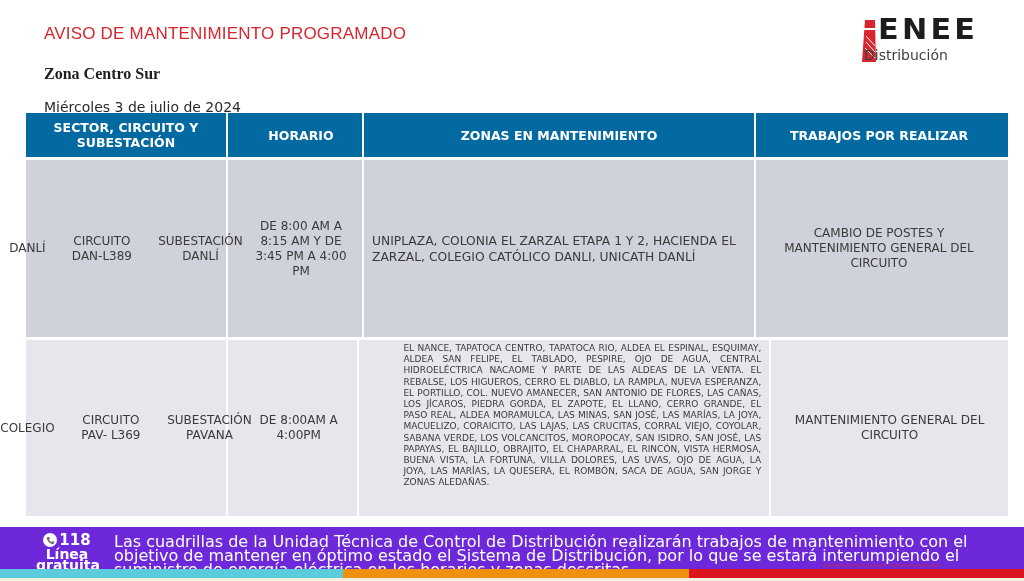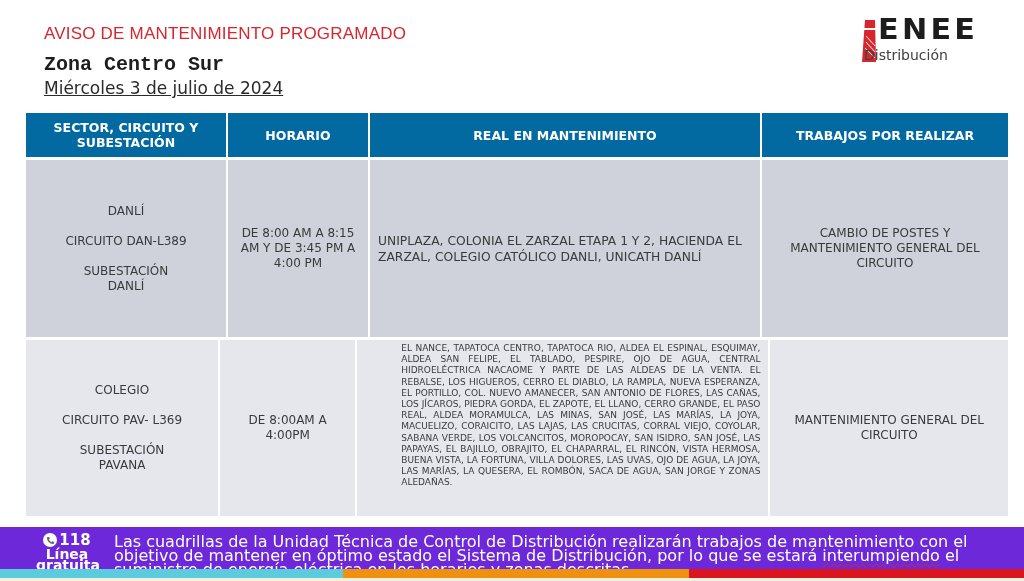--- a/index.html
+++ b/index.html
@@ -1,45 +1,45 @@
 <!DOCTYPE html>
 <html><head>
 <meta charset="utf-8">
 <style>
   * { margin: 0; padding: 0; box-sizing: border-box; }
   html, body { width: 1024px; height: 581px; background: #ffffff; overflow: hidden; }
   body { position: relative; font-family: "DejaVu Sans", "Liberation Sans", sans-serif; color: #3a3a3a; }
 
   .header { position: absolute; left: 44px; top: 24px; }
   .notice-title { color: #d8262f; font-family: "Liberation Sans", sans-serif; font-size: 17px; font-weight: normal; letter-spacing: 0.2px; line-height: 20px; }
-  .zone-title { color: #1e1e1e; font-family: Liberation Mono, monospace; font-size: 20px; font-weight: bold; line-height: 22px; margin-top: 10px; }
-  .date-text { color: #2a2a2a; font-family: "DejaVu Sans", sans-serif; font-size: 17px; line-height: 20px; margin-top: 2px; text-decoration: underline; }
+  .zone-title { color: #1e1e1e; font-family: Liberation Serif, serif; font-size: 16px; font-weight: bold; line-height: 22px; margin-top: 19px; }
+  .date-text { color: #2a2a2a; font-family: "DejaVu Sans", sans-serif; font-size: 14px; line-height: 20px; margin-top: 12px; }
 
   .logo { position: absolute; left: 862px; top: 18px; width: 142px; height: 48px; }
   .logo-mark { position: absolute; left: 0; top: 2px; width: 14px; height: 42px; }
   .logo-enee { position: absolute; left: 16px; top: -3px; font-family: "DejaVu Sans", sans-serif; font-size: 28px; font-weight: bold; color: #1d1d1d; letter-spacing: 3px; line-height: 30px; transform: scaleX(1.08); transform-origin: left; }
   .logo-dist { position: absolute; left: 2px; top: 28px; font-family: "DejaVu Sans", sans-serif; font-size: 14px; font-weight: normal; color: #404040; line-height: 18px; }
 
   .table { position: absolute; left: 26px; top: 113px; width: 982px; border-collapse: separate; border-spacing: 0; }
   .row { display: flex; }
   .cell { display: flex; align-items: center; justify-content: center; text-align: center; border-right: 2px solid #ffffff; }
   .cell:last-child { border-right: none; }
   .c1 { width: 202px; }
-  .c2 { width: 142px; }
+  .c2 { width: 124px; margin-left: 12px; }
   .c3 { width: 392px; }
   .c4 { width: 246px; }
 
   .head-row { height: 44px; background: #0369a1; }
   .head-row .cell { color: #ffffff; font-family: "DejaVu Sans", sans-serif; font-weight: bold; font-size: 12.5px; line-height: 15px; padding: 0 8px; }
 
   .data-row-1 { height: 177px; background: #cfd2da; margin-top: 3px; }
   .data-row-2 { height: 176px; background: #e5e7ec; margin-top: 3px; }
   .data-row-1 .cell, .data-row-2 .cell { color: #3a3a3a; font-family: "DejaVu Sans", sans-serif; font-size: 12px; line-height: 15px; }
 
-  .sector-block { display: flex; flex-direction: column; align-items: center; gap: 15px; }
+  .sector-block { display: flex; align-items: center; gap: 15px; }
   .sector-line { display: block; }
   .subst { width: 110px; }
 
   .horario { padding: 0 8px; }
   .zones-short { text-align: left; justify-content: flex-start !important; padding: 0 8px; font-size: 12.3px !important; line-height: 16px !important; }
   .zones-long { text-align: justify; justify-content: flex-start !important; align-items: flex-start !important; padding: 3px 8px 0 8px; font-size: 9px !important; line-height: 11.2px !important; text-align-last: left; margin-left: 36px; }
   .zones-long span { display: block; text-align: justify; text-align-last: left; }
   .trabajos { padding: 0 16px; }
 
   .footer { position: absolute; left: 0; top: 527px; width: 1024px; height: 42px; background: #6d28d9; }
@@ -74,21 +74,21 @@
     <rect x="2" y="8" width="12" height="2" fill="#ffffff"></rect>
   </svg>
   <div class="logo-enee">ENEE</div>
   <div class="logo-dist">Distribución</div>
 </div>
 
 <div class="table">
   <div class="row head-row">
     <div class="cell c1">SECTOR, CIRCUITO Y SUBESTACIÓN</div>
     <div class="cell c2">HORARIO</div>
-    <div class="cell c3">REAL EN MANTENIMIENTO</div>
+    <div class="cell c3">ZONAS EN MANTENIMIENTO</div>
     <div class="cell c4">TRABAJOS POR REALIZAR</div>
   </div>
 
   <div class="row data-row-1">
     <div class="cell c1">
       <div class="sector-block">
         <span class="sector-line">DANLÍ</span>
         <span class="sector-line">CIRCUITO DAN-L389</span>
         <span class="sector-line subst">SUBESTACIÓN DANLÍ</span>
       </div>

